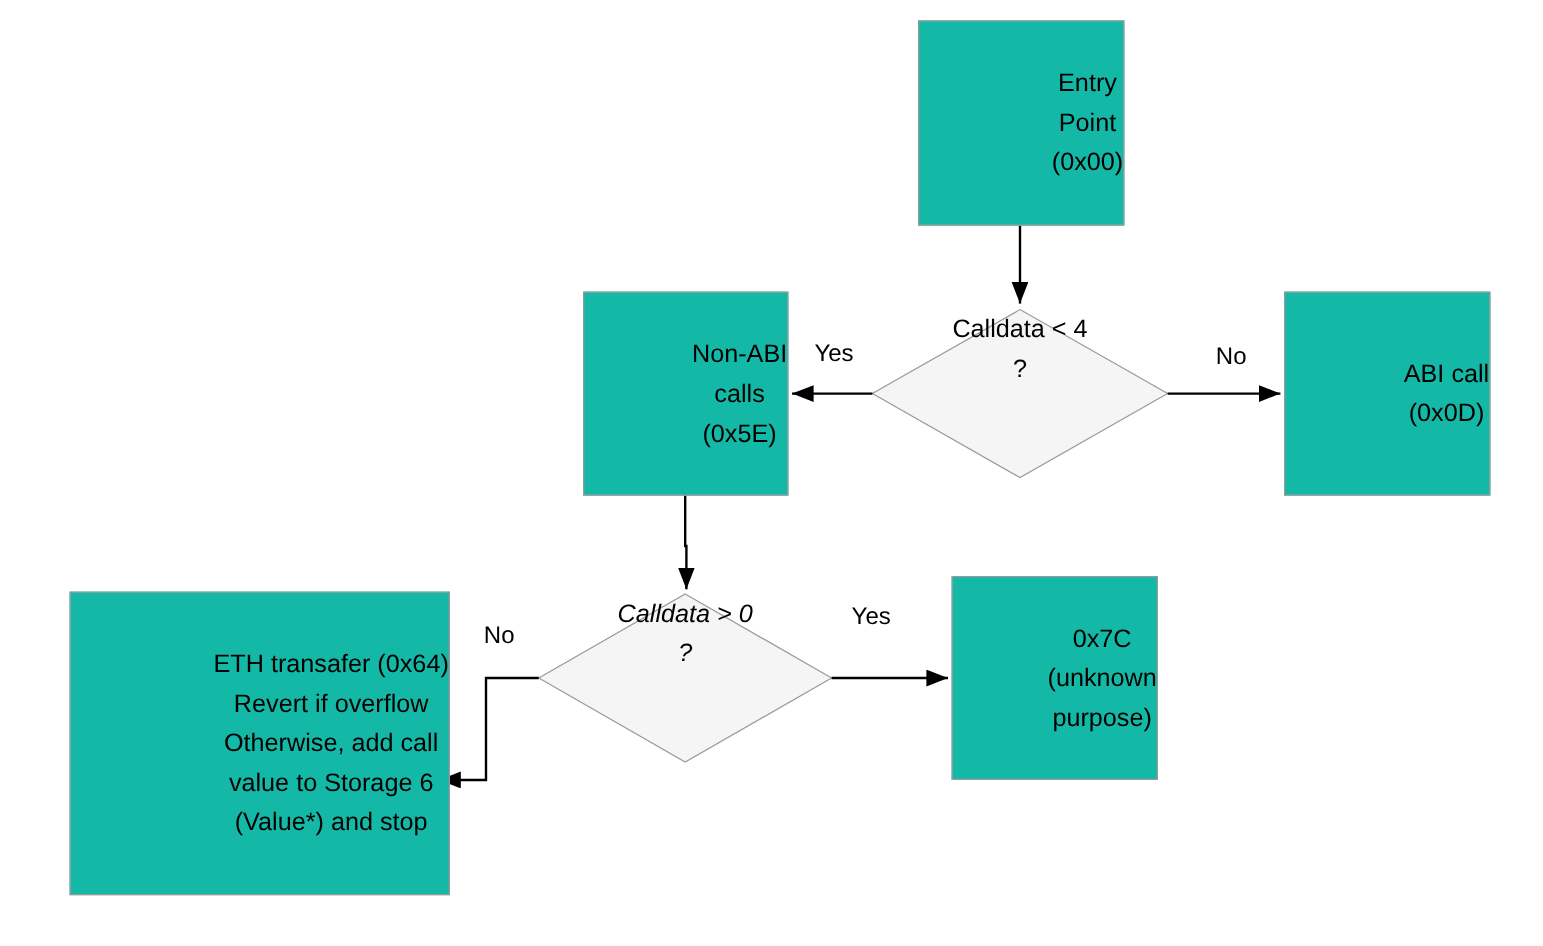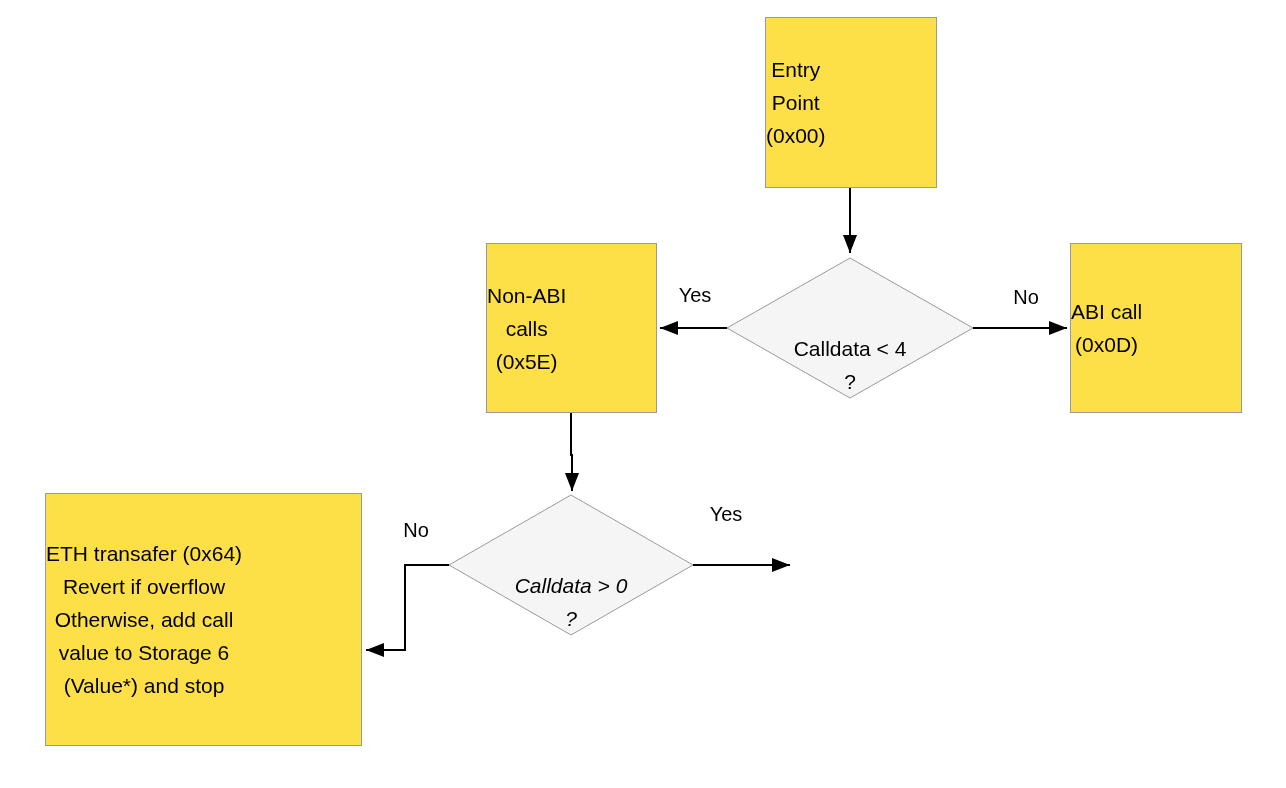--- a/index.html
+++ b/index.html
@@ -18,55 +18,55 @@
   }
   .edges-layer {
     position: absolute;
     left: 0;
     top: 0;
     width: 1286px;
     height: 788px;
   }
   .node {
     position: absolute;
-    background: #fde047;
+    background: #14b8a6;
     border: 1px solid #9a9a9a;
     display: flex;
     align-items: center;
-    justify-content: flex-start;
+    justify-content: flex-end;
     box-sizing: border-box;
   }
   .node-label, .diamond-label {
     white-space: pre-line;
     text-align: center;
     font-size: 21px;
     line-height: 33px;
     color: #000000;
   }
   .diamond-label-box {
     position: absolute;
     display: flex;
-    align-items: flex-end;
+    align-items: flex-start;
     justify-content: center;
     pointer-events: none;
   }
   .edge-label {
     position: absolute;
     transform: translate(-50%, -50%);
     font-size: 20px;
     line-height: 24px;
     color: #000000;
     white-space: nowrap;
   }
   
   .node-entry    { left: 765px;  top: 17px;  width: 172px; height: 171px; }
   .node-non-abi  { left: 486px;  top: 243px; width: 171px; height: 170px; }
   .node-abi      { left: 1070px; top: 243px; width: 172px; height: 170px; }
   .node-unknown  { left: 793px;  top: 480px; width: 172px; height: 170px; }
-  .node-eth      { left: 45px;   top: 493px; width: 317px; height: 253px; }
+  .node-eth      { left: 58px;   top: 493px; width: 317px; height: 253px; }
   .dlabel-1      { left: 727px;  top: 258px; width: 246px; height: 140px; }
   .dlabel-2      { left: 449px;  top: 495px; width: 244px; height: 140px; font-style: italic; }
   .elabel-d1-yes { left: 695px;  top: 295px; }
   .elabel-d1-no  { left: 1026px; top: 297px; }
   .elabel-d2-yes { left: 726px;  top: 514px; }
   .elabel-d2-no  { left: 416px;  top: 530px; }
 </style>
 </head>
 <body>
 
@@ -100,20 +100,25 @@
     <div class="node-label">Non-ABI
 calls
 (0x5E)</div>
   </div>
 
   <div class="node node-abi">
     <div class="node-label">ABI call
 (0x0D)</div>
   </div>
 
+  <div class="node node-unknown">
+    <div class="node-label">0x7C
+(unknown
+purpose)</div>
+  </div>
 
   <div class="node node-eth">
     <div class="node-label">ETH transafer (0x64)
 Revert if overflow
 Otherwise, add call
 value to Storage 6
 (Value*) and stop</div>
   </div>
 
   <div class="diamond-label-box dlabel-1">

